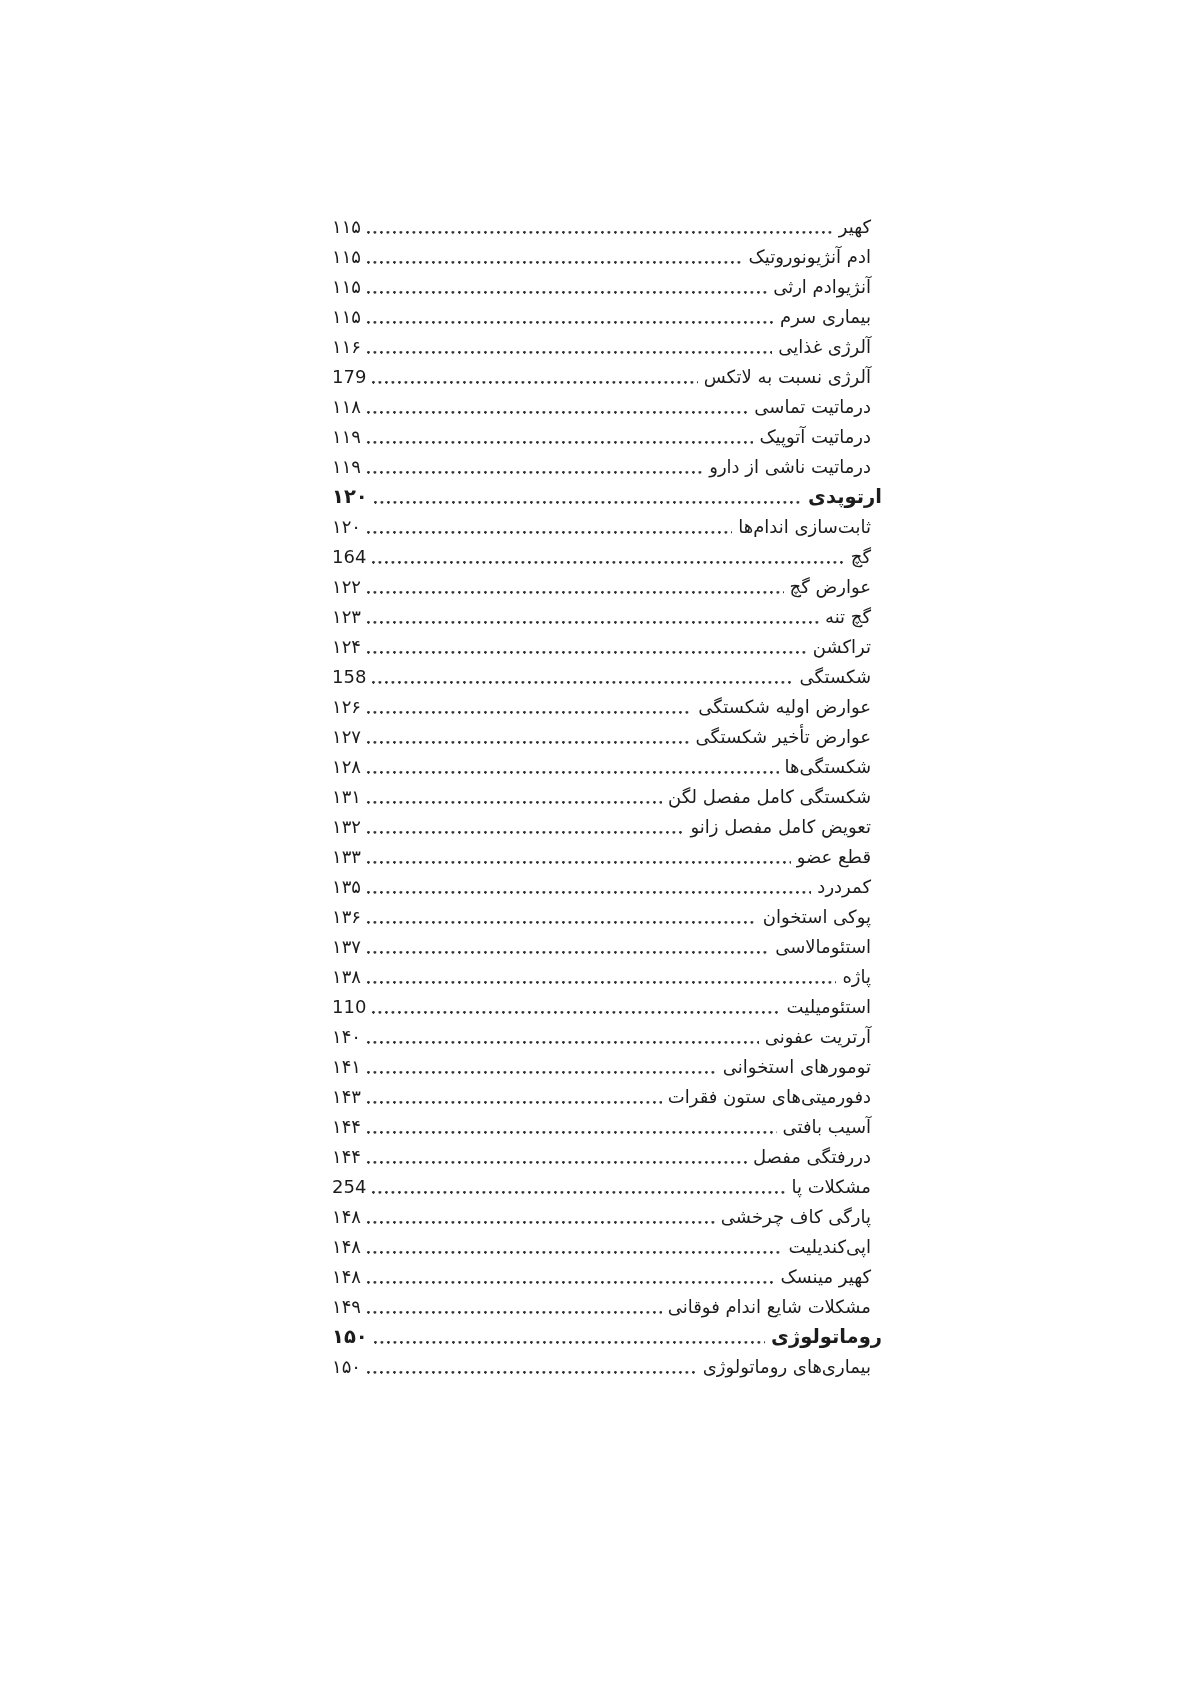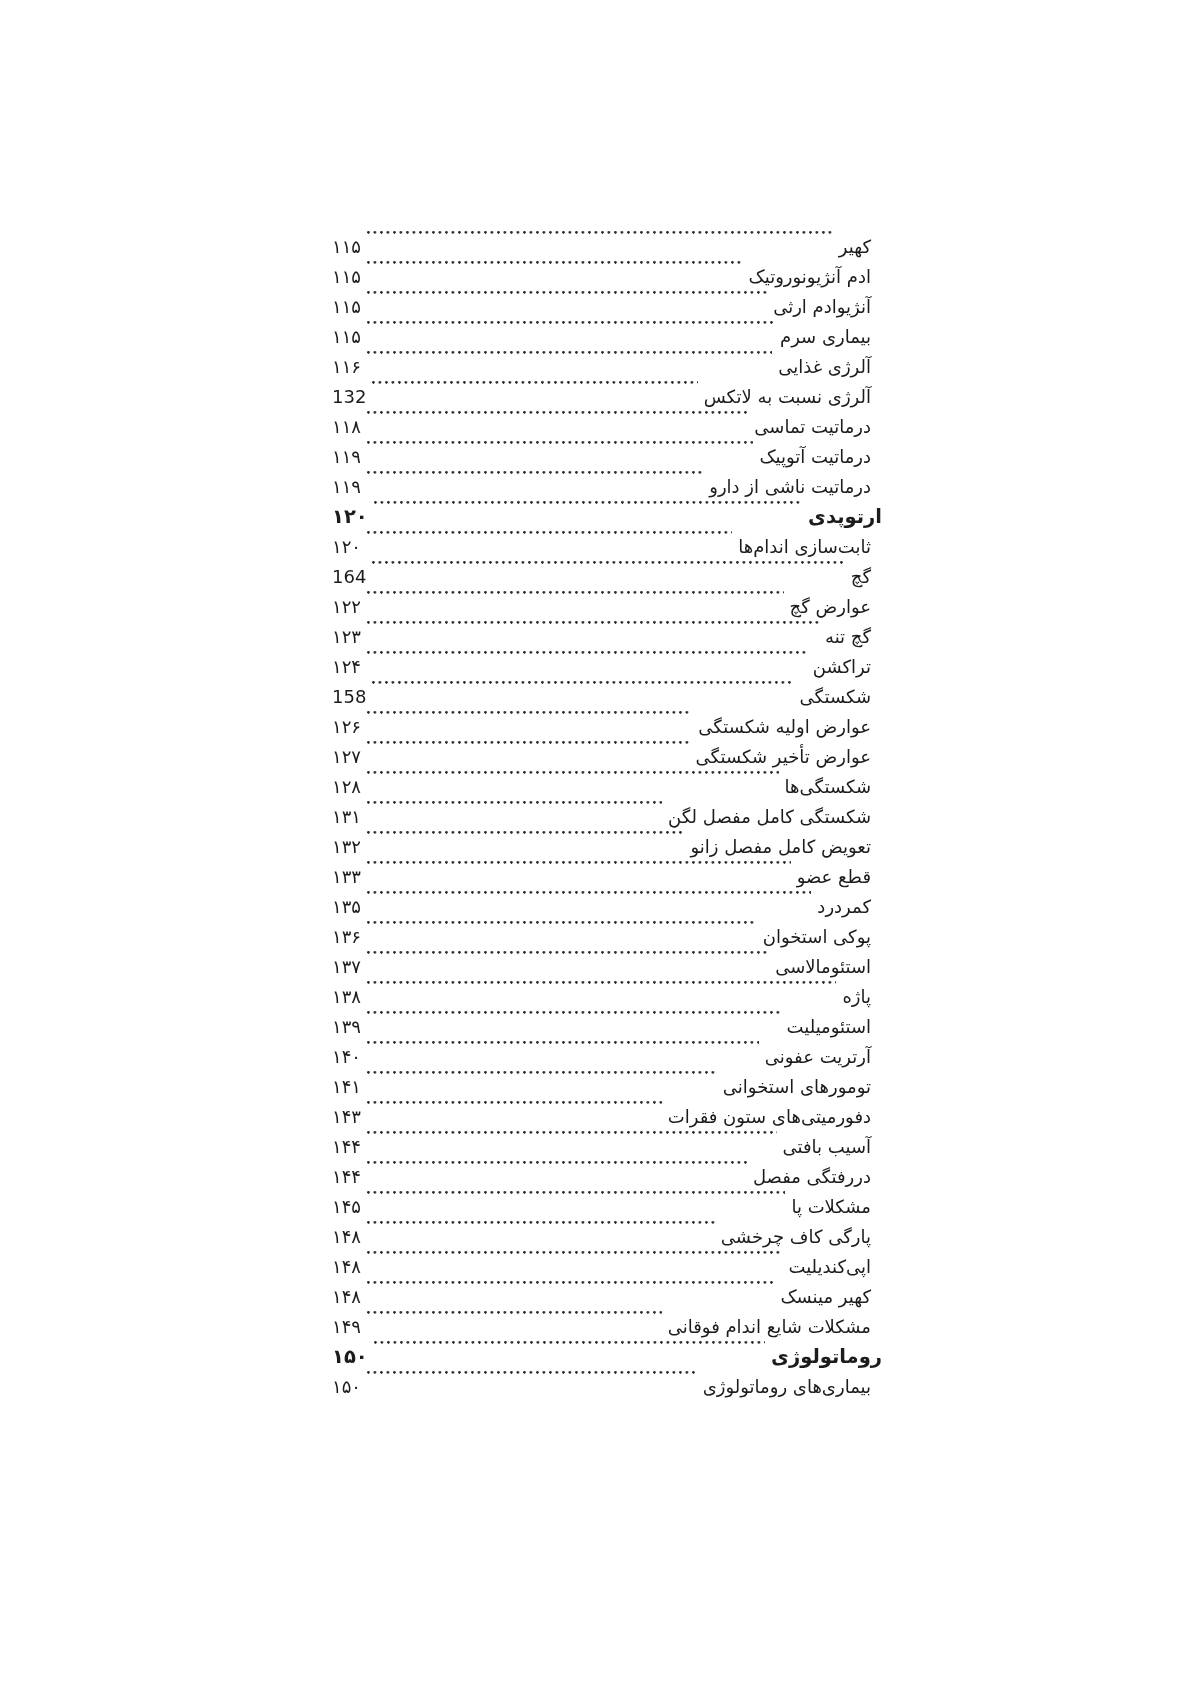--- a/index.html
+++ b/index.html
@@ -33,21 +33,20 @@
   }
   .toc-row.level-2 {
     padding-right: 11px;
   }
   .toc-row.level-1 {
     font-weight: bold;
     font-size: 19.5px;
   }
   .toc-label {
     flex: 0 0 auto;
-    margin-top: 20px;
   }
   .leader {
     flex: 1 1 auto;
     align-self: flex-end;
     height: 3px;
     margin: 0 6px 8px 6px;
     background-image: radial-gradient(circle at 1.4px 1.4px, #2e2e2e 1.15px, rgba(0,0,0,0) 1.5px);
     background-size: 6.5px 3px;
     background-repeat: repeat-x;
   }
@@ -81,21 +80,21 @@
     <span class="toc-page">۱۱۵</span>
   </div>
       <div class="toc-row level-2">
     <span class="toc-label">آلرژی غذایی</span>
     <span class="leader"></span>
     <span class="toc-page">۱۱۶</span>
   </div>
       <div class="toc-row level-2">
     <span class="toc-label">آلرژی نسبت به لاتکس</span>
     <span class="leader"></span>
-    <span class="toc-page">132</span>
+    <span class="toc-page">179</span>
   </div>
       <div class="toc-row level-2">
     <span class="toc-label">درماتیت تماسی</span>
     <span class="leader"></span>
     <span class="toc-page">۱۱۸</span>
   </div>
       <div class="toc-row level-2">
     <span class="toc-label">درماتیت آتوپیک</span>
     <span class="leader"></span>
     <span class="toc-page">۱۱۹</span>
@@ -186,21 +185,21 @@
     <span class="toc-page">۱۳۷</span>
   </div>
       <div class="toc-row level-2">
     <span class="toc-label">پاژه</span>
     <span class="leader"></span>
     <span class="toc-page">۱۳۸</span>
   </div>
       <div class="toc-row level-2">
     <span class="toc-label">استئومیلیت</span>
     <span class="leader"></span>
-    <span class="toc-page">۱۳۹</span>
+    <span class="toc-page">110</span>
   </div>
       <div class="toc-row level-2">
     <span class="toc-label">آرتریت عفونی</span>
     <span class="leader"></span>
     <span class="toc-page">۱۴۰</span>
   </div>
       <div class="toc-row level-2">
     <span class="toc-label">تومورهای استخوانی</span>
     <span class="leader"></span>
     <span class="toc-page">۱۴۱</span>
@@ -216,21 +215,21 @@
     <span class="toc-page">۱۴۴</span>
   </div>
       <div class="toc-row level-2">
     <span class="toc-label">دررفتگی مفصل</span>
     <span class="leader"></span>
     <span class="toc-page">۱۴۴</span>
   </div>
       <div class="toc-row level-2">
     <span class="toc-label">مشکلات پا</span>
     <span class="leader"></span>
-    <span class="toc-page">۱۴۵</span>
+    <span class="toc-page">254</span>
   </div>
       <div class="toc-row level-2">
     <span class="toc-label">پارگی کاف چرخشی</span>
     <span class="leader"></span>
     <span class="toc-page">۱۴۸</span>
   </div>
       <div class="toc-row level-2">
     <span class="toc-label">اپی‌کندیلیت</span>
     <span class="leader"></span>
     <span class="toc-page">۱۴۸</span>

